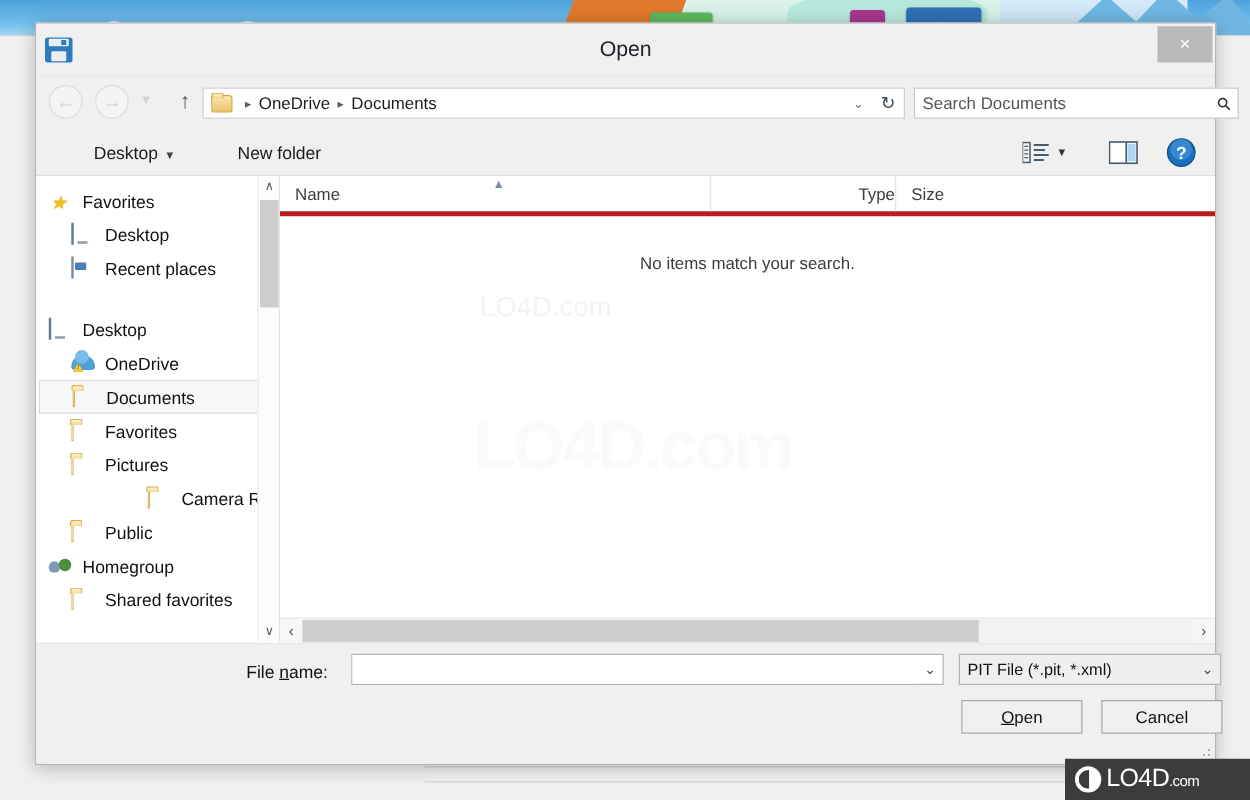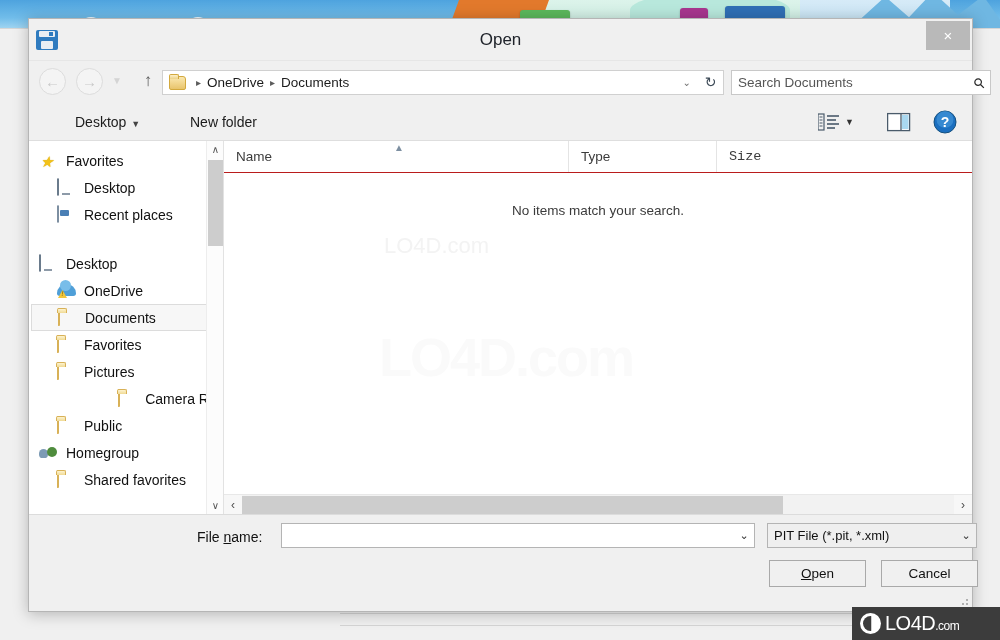--- a/index.html
+++ b/index.html
@@ -302,21 +302,21 @@
     background: #cdcdcd; cursor: pointer;
   }
 
   
   #filelist {
     position: relative; flex: 1 1 auto; background: #fff;
     display: flex; flex-direction: column; overflow: hidden;
   }
   #colheaders {
     position: relative; height: 32px; flex: 0 0 32px;
-    display: flex; border-bottom: 1px solid #b91c1c;
+    display: flex; border-bottom: 4px solid #b91c1c;
     background: #fff;
   }
   .colhead {
     position: relative; display: flex; align-items: center;
     padding-left: 12px; font-size: 13.5px; color: #3c3c3c;
     border-right: 1px solid #e4e4e4; cursor: pointer;
   }
   .colhead:last-child { border-right: none; }
   #sort-arrow {
     position: absolute; left: 170px; top: 1px;
@@ -589,24 +589,24 @@
         <div class="tsb-arrow" id="tsb-down">∨</div>
       </div>
     </div>
 
     <div id="filelist">
       <div id="colheaders">
         <div class="colhead" style="width:345px;">
           <span>Name</span>
           <span id="sort-arrow">▲</span>
         </div>
-        <div class="colhead" style="width:148px;">
+        <div class="colhead" style="width:148px;justify-content:flex-end;">
           <span>Type</span>
         </div>
-        <div class="colhead" style="width:110px;font-family:Liberation Mono, monospace;">
+        <div class="colhead" style="width:110px;">
           <span>Size</span>
         </div>
       </div>
 
       <div id="emptymsg">No items match your search.</div>
       <div id="watermark-top">LO4D.com</div>
       <div id="watermark-list">LO4D.com</div>
 
       <div id="hscroll">
         <div class="hsb-arrow">‹</div>

